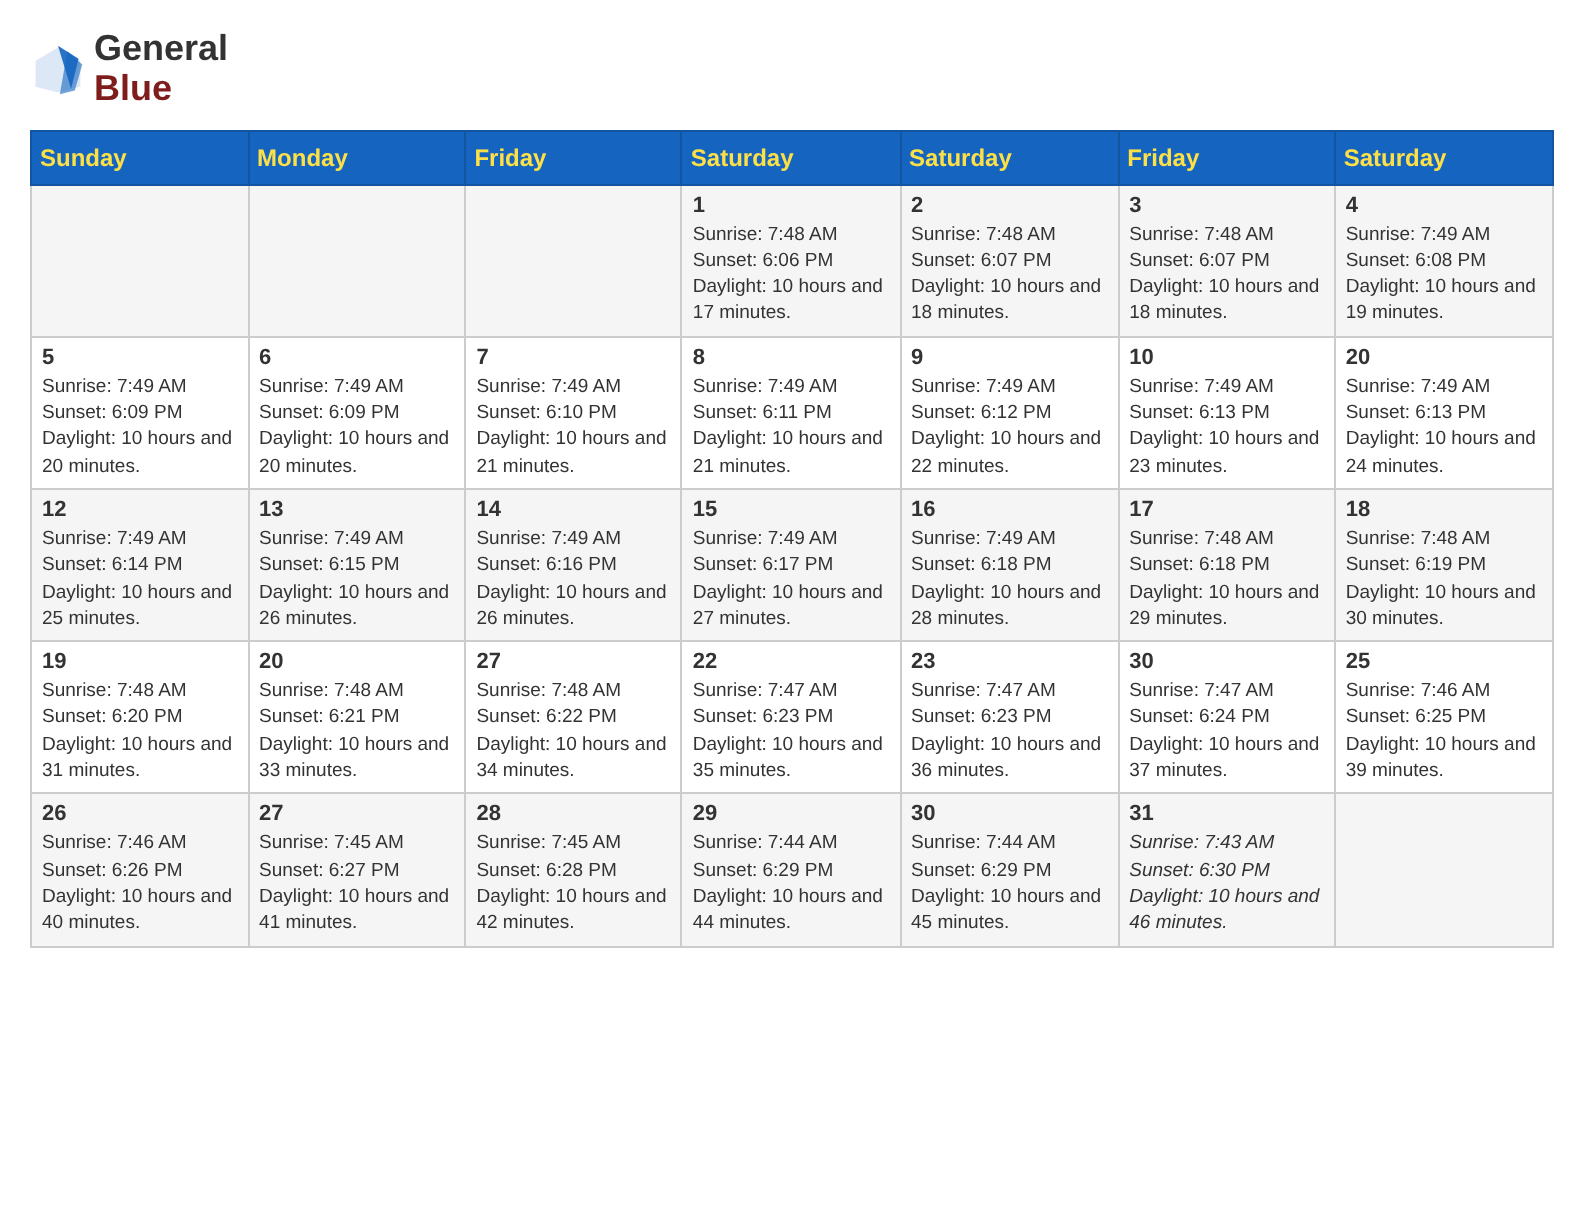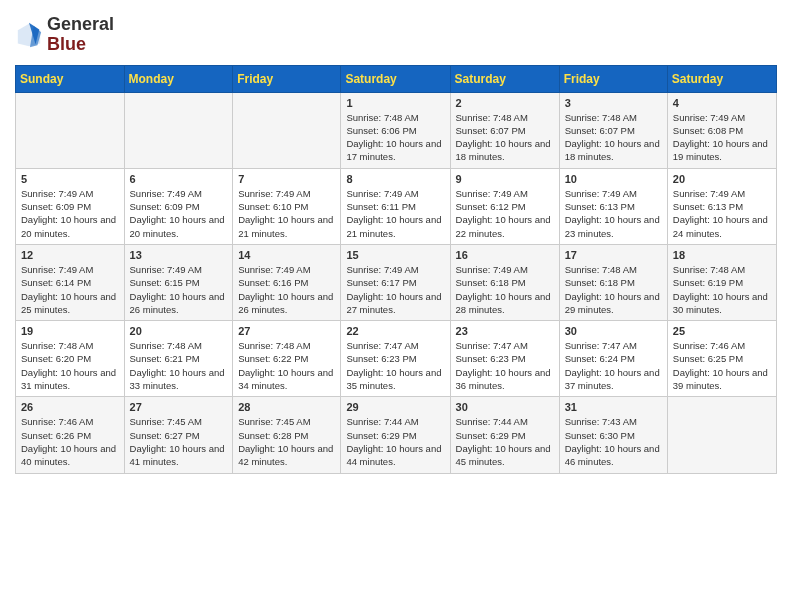--- a/index.html
+++ b/index.html
@@ -307,20 +307,20 @@
 Daylight: 10 hours and 44 minutes.</div>
         </td>
         <td>
           <span class="day-num">30</span>
           <div class="day-info" style="white-space: pre-line;">Sunrise: 7:44 AM
 Sunset: 6:29 PM
 Daylight: 10 hours and 45 minutes.</div>
         </td>
         <td>
           <span class="day-num">31</span>
-          <div class="day-info" style="white-space: pre-line;">Sunrise: 7:43 AM
+          <div class="day-info" style="white-space: pre-line; font-style: italic;">Sunrise: 7:43 AM
 Sunset: 6:30 PM
 Daylight: 10 hours and 46 minutes.</div>
         </td>
         <td class="empty"></td>
       </tr>
     </tbody>
 </table>
 
 </body></html>

